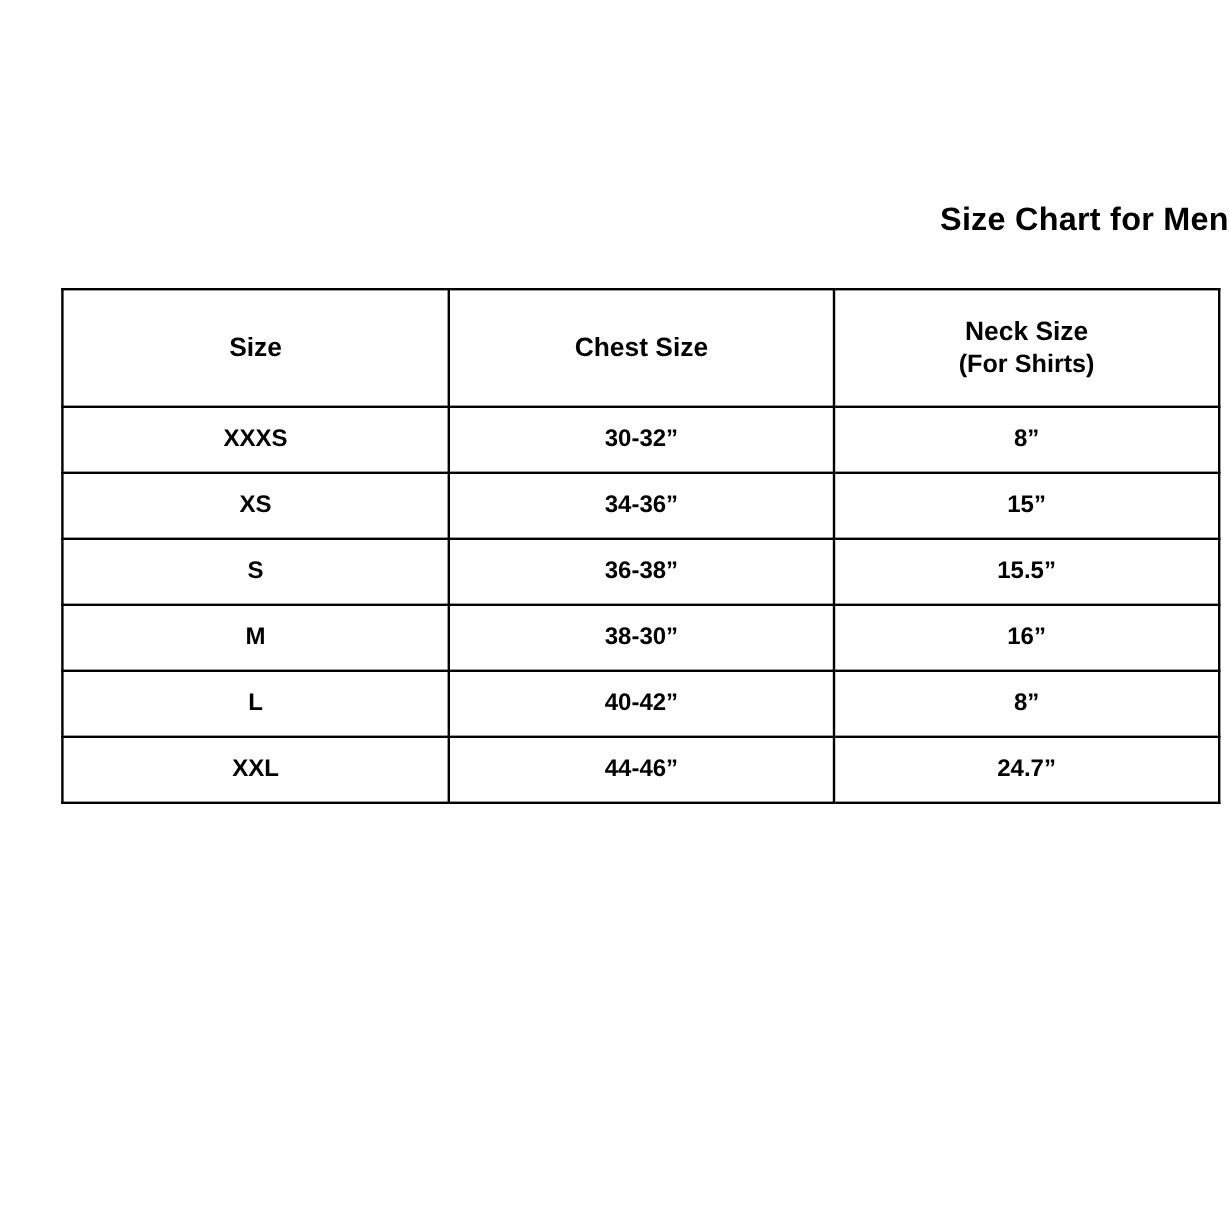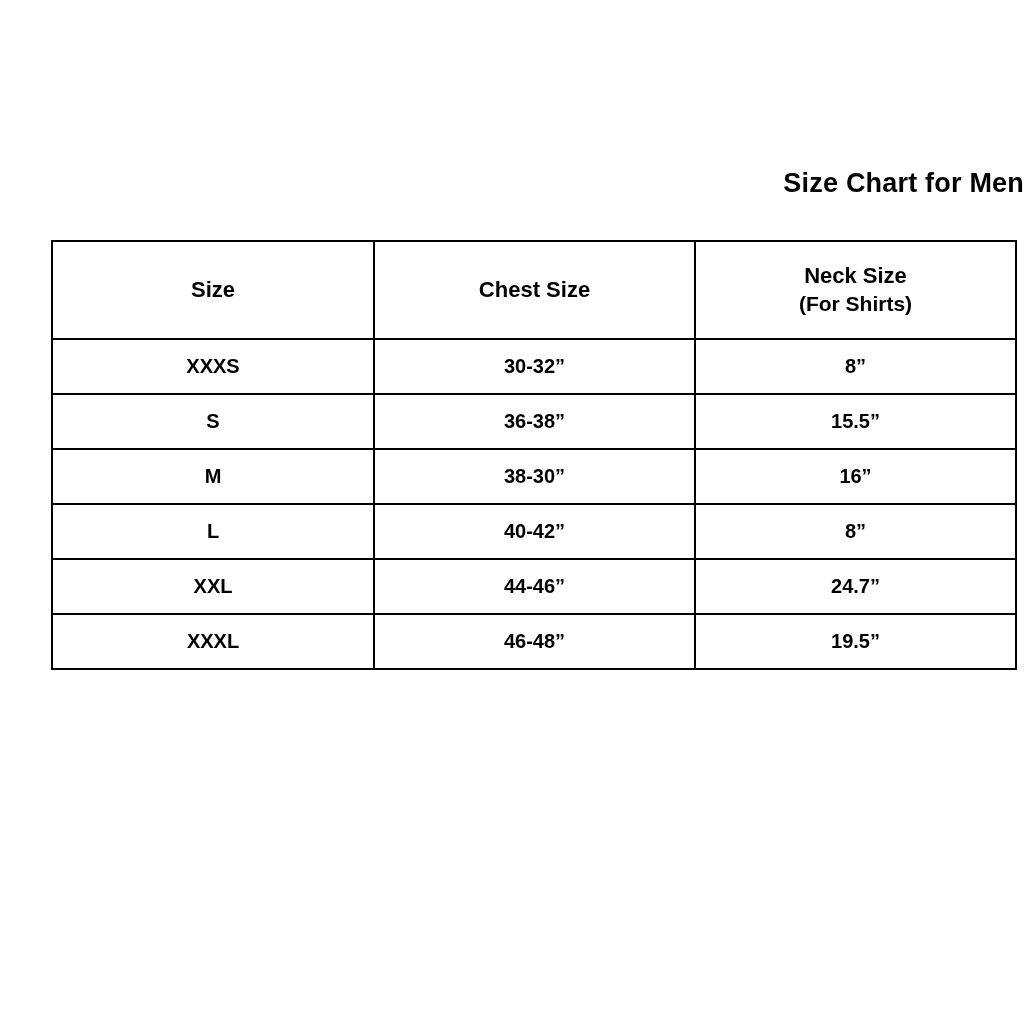--- a/index.html
+++ b/index.html
@@ -88,40 +88,40 @@
         </th>
       </tr>
     </thead>
     <tbody>
       <tr>
         <td>XXXS</td>
         <td>30-32”</td>
         <td>8”</td>
       </tr>
       <tr>
+        <td>XS</td>
+        <td>34-36”</td>
+        <td>15”</td>
+      </tr>
+      <tr>
         <td>S</td>
         <td>36-38”</td>
         <td>15.5”</td>
       </tr>
       <tr>
         <td>M</td>
         <td>38-30”</td>
         <td>16”</td>
       </tr>
       <tr>
         <td>L</td>
         <td>40-42”</td>
         <td>8”</td>
       </tr>
       <tr>
         <td>XXL</td>
         <td>44-46”</td>
         <td>24.7”</td>
       </tr>
-      <tr>
-        <td>XXXL</td>
-        <td>46-48”</td>
-        <td>19.5”</td>
-      </tr>
     </tbody>
   </table>
 
 </div>
 
 </body></html>

